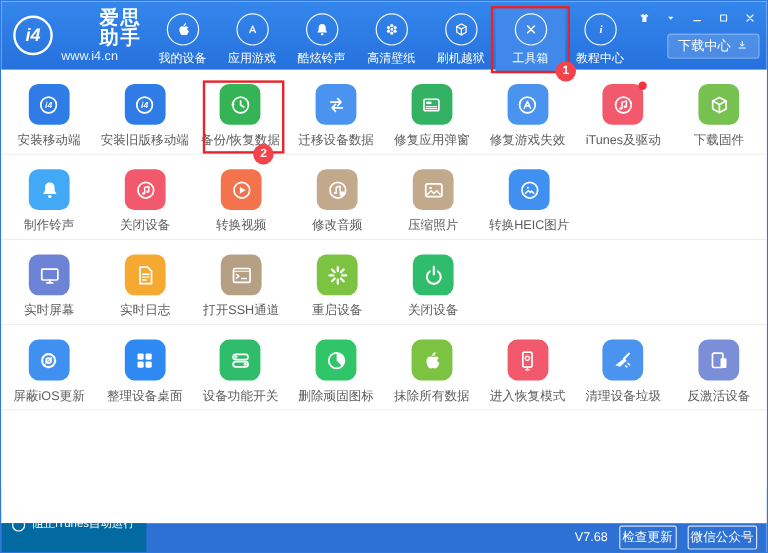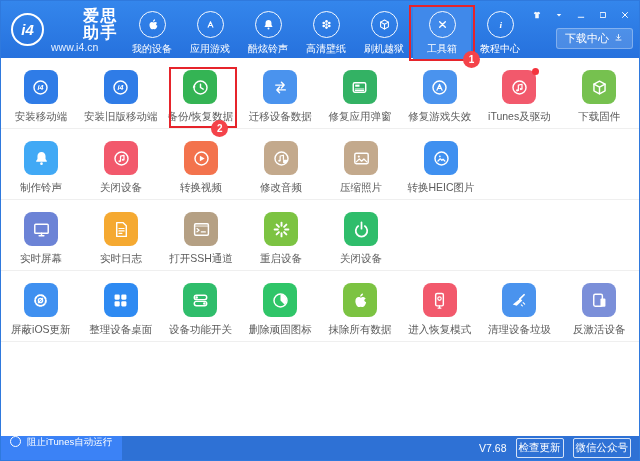--- a/index.html
+++ b/index.html
@@ -42,21 +42,21 @@
   .cell{width:80px;padding-top:12px;text-align:center;position:relative;cursor:pointer;}
   .tile{width:34px;height:34px;border-radius:8px;margin:0 auto;display:flex;align-items:center;
        justify-content:center;position:relative;}
   .tile svg{width:23px;height:23px;}
   .cell-label{display:block;margin-top:6px;font-size:10.5px;color:#5c5c5c;white-space:nowrap;}
   .hl-frame{position:absolute;left:8px;right:3px;top:9px;bottom:0;border:2px solid #e6242b;pointer-events:none;z-index:2;}
   .cell .num-badge{right:12px;bottom:-9px;}
   .dot-badge{position:absolute;top:-2px;right:-3px;width:7px;height:7px;background:#f4333d;border-radius:50%;}
   
   .status{height:24px;background:#2e71d5;display:flex;align-items:center;position:absolute;left:0;right:0;bottom:0;color:#fff;}
-  .toggle-seg{height:24px;background:#3b82f6;display:flex;align-items:flex-start;gap:6px;
+  .toggle-seg{height:24px;background:#0369a1;display:flex;align-items:flex-end;gap:6px;
        padding:0 10px 17px 9px;cursor:pointer;}
   .radio{width:11px;height:11px;border:1.5px solid #fff;border-radius:50%;flex:0 0 auto;}
   .toggle-label{font-size:9.5px;color:#fff;white-space:nowrap;}
   .status-right{margin-left:auto;display:flex;align-items:center;gap:9px;padding-right:8px;}
   .ver{color:#fff;font-size:10.5px;}
   .sbtn{border:1px solid rgba(255,255,255,.8);border-radius:2px;color:#fff;font-size:10.5px;
        padding:2px 2px;cursor:pointer;background:transparent;}
 </style>
 </head>
 <body>

